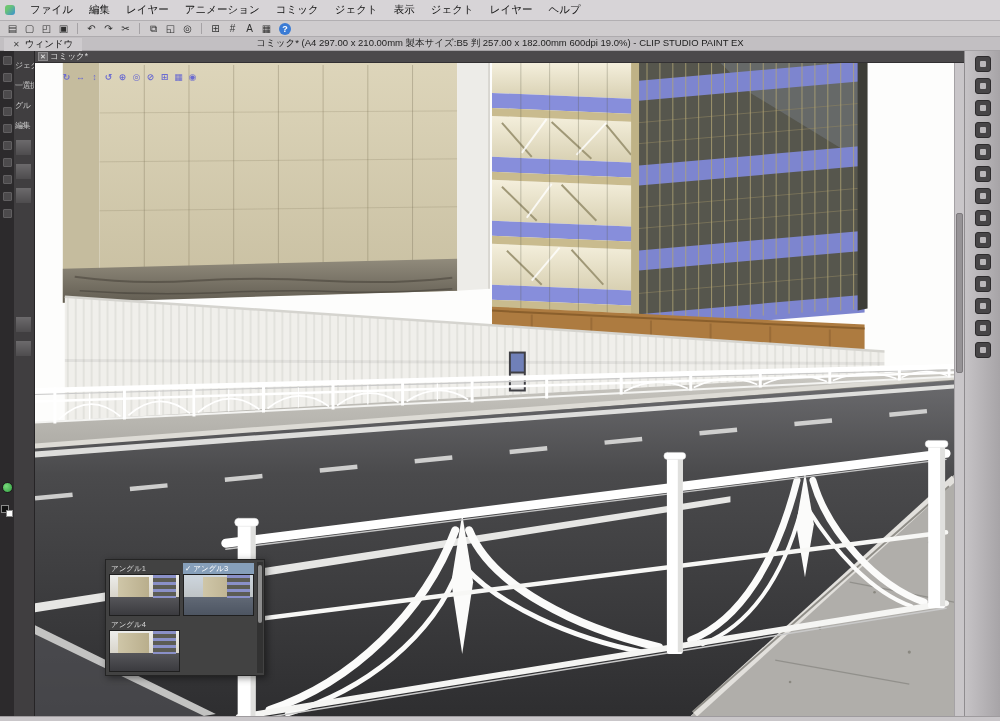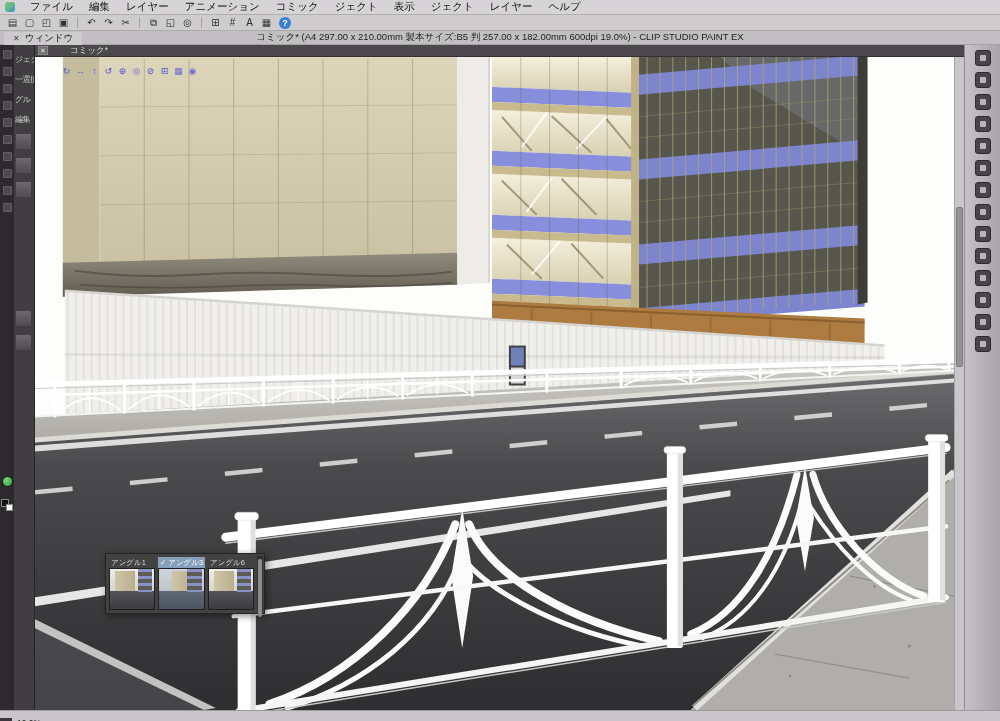--- a/index.html
+++ b/index.html
@@ -1,20 +1,20 @@
 <!DOCTYPE html>
 <html><head>
 <meta charset="utf-8">
 <style>
   *{box-sizing:border-box;margin:0;padding:0}
   html,body{width:1000px;height:721px;overflow:hidden}
   body{font-family:"Liberation Sans","DejaVu Sans",sans-serif;background:#c9c6c9;color:#111}
 
   
-  .menubar{height:15px;background:#d7d4d7;border-bottom:1px solid #b2afb2;display:flex;align-items:center;padding:0 3px;font-size:10.5px}
+  .menubar{height:21px;background:#d7d4d7;border-bottom:1px solid #b2afb2;display:flex;align-items:center;padding:0 3px;font-size:10.5px}
   .logo{width:10px;height:10px;border-radius:3px;background:linear-gradient(135deg,#6cc572 30%,#3b8fd4);margin:0 7px 0 2px;flex:none}
   .menu-item{padding:0 8px;white-space:nowrap}
 
   .toolbar{height:16px;background:#cfccce;border-bottom:1px solid #aeabae;display:flex;align-items:center;padding:0 5px;gap:2px}
   .tbi{width:15px;height:14px;font-size:10px;line-height:14px;text-align:center;color:#303030;flex:none}
   .tbi.help{background:#3a7bd5;color:#fff;border-radius:50%;width:12px;height:12px;line-height:12px;font-size:9px;font-weight:bold;margin-left:3px}
   .tsep{width:1px;height:11px;background:#a5a2a5;margin:0 4px;flex:none}
 
   .tabbar{height:14px;background:#c2bfc2;border-bottom:1px solid #a5a2a5;position:relative;font-size:9.5px}
   .doc-tab{position:absolute;left:4px;top:1px;bottom:-1px;display:flex;align-items:center;gap:5px;padding:0 9px;background:#cecbce;border:1px solid #96939 6;border-bottom:none;z-index:2}
@@ -30,37 +30,37 @@
   .swatches{position:relative;width:12px;height:12px;margin-top:4px;flex:none}
   .swatch-main{position:absolute;left:0;top:0;width:8px;height:8px;background:#121212;border:1px solid #8a8a8a}
   .swatch-sub{position:absolute;right:0;bottom:0;width:7px;height:7px;background:#fdfdfd;border:1px solid #8a8a8a}
 
   .left-panel{width:21px;background:#403e40;border-right:1px solid #262426;color:#c9c9c9;font-size:8px;display:flex;flex-direction:column;padding-top:9px;gap:9px;overflow:hidden;flex:none}
   .lp-label{white-space:nowrap;padding-left:1px;letter-spacing:-.5px}
   .lp-icon{width:15px;height:15px;background:linear-gradient(#6c6a6c,#4e4c4e);border:1px solid #29272 9;margin-left:2px;flex:none}
   .lp-gap{height:96px;flex:none}
 
   .canvas-wrap{flex:1;display:flex;flex-direction:column;min-width:0}
-  .canvas-header{height:12px;background:#4b494b;border-bottom:1px solid #323032;display:flex;align-items:center;gap:22px;padding:0 3px;font-size:8.5px;color:#dedede;flex:none}
+  .canvas-header{height:12px;background:#4b494b;border-bottom:1px solid #323032;display:flex;align-items:center;gap:2px;padding:0 3px;font-size:8.5px;color:#dedede;flex:none}
   .ch-close{width:10px;height:9px;background:#6e6c6e;border:1px solid #8d8b8d;color:#efefef;font-size:7px;line-height:8px;text-align:center;flex:none}
   .canvas{position:relative;flex:1;background:#fff;overflow:hidden}
   .scene{position:absolute;left:0;top:0;width:calc(100% - 10px);height:100%}
 
   .vscroll{position:absolute;right:0;top:0;bottom:0;width:10px;background:#c9c6c9;border-left:1px solid #a5a2a5}
   .vthumb{position:absolute;left:1px;right:1px;top:150px;height:160px;background:#969396;border:1px solid #7d7a7d;border-radius:2px}
 
   
   .obj-toolbar{position:absolute;left:25px;top:8px;display:flex;gap:1px}
   .obj-icon{width:13px;height:13px;font-size:9px;line-height:13px;text-align:center;color:#6b6bd0;font-weight:bold}
 
   
   .angle-panel{position:absolute;left:70px;top:496px;width:160px;background:#424242;border:1px solid #242424;box-shadow:2px 2px 7px rgba(0,0,0,.45);padding:3px 10px 3px 3px}
   .ap-scroll{position:absolute;right:1px;top:2px;bottom:2px;width:6px;background:#323232}
   .ap-scroll-thumb{position:absolute;left:1px;right:1px;top:3px;height:58px;background:#8d8d8d;border-radius:2px}
-  .ap-grid{display:grid;grid-template-columns:1fr 1fr 1fr;gap:3px}
+  .ap-grid{display:grid;grid-template-columns:1fr 1fr;gap:3px}
   .ap-cell{display:flex;flex-direction:column}
   .ap-label{height:11px;display:flex;align-items:center;gap:2px;padding:0 2px;font-size:7.5px;color:#d9d9d9;white-space:nowrap;overflow:hidden}
   .ap-check{color:#fff}
   .ap-thumb{height:42px;border:1px solid #1f1f1f;position:relative;overflow:hidden;background:linear-gradient(180deg,#ededeb 0%,#d8d4ca 55%,#56565a 55%,#3b3b3f 100%)}
   .ap-thumb::before{content:"";position:absolute;left:12%;top:4%;width:44%;height:52%;background:linear-gradient(90deg,#cfc6a8,#b9ae8c)}
   .ap-thumb::after{content:"";position:absolute;right:5%;top:0;width:32%;height:58%;background:repeating-linear-gradient(180deg,#8a90c8 0 3px,#5c5c54 3px 7px)}
   .ap-cell:nth-child(2) .ap-thumb::before{left:28%;width:50%}
   .ap-cell:nth-child(4) .ap-thumb::before{left:6%;width:58%;height:60%}
   .ap-cell:nth-child(5) .ap-thumb::before{left:0;width:66%;height:68%}
   .ap-cell:nth-child(6) .ap-thumb::before{left:20%;width:52%}
@@ -348,21 +348,21 @@
           </div>
           <div class="ap-cell selected">
             <div class="ap-label">
                 <span class="ap-check">✓</span>
                 <span>アングル3</span>
               </div>
             <div class="ap-thumb"></div>
           </div>
           <div class="ap-cell">
             <div class="ap-label">
-                <span>アングル6</span>
+                <span>アングル4</span>
               </div>
             <div class="ap-thumb"></div>
           </div>
         </div>
         <div class="ap-scroll">
           <div class="ap-scroll-thumb"></div>
         </div>
       </div>
 
       <div class="vscroll">

